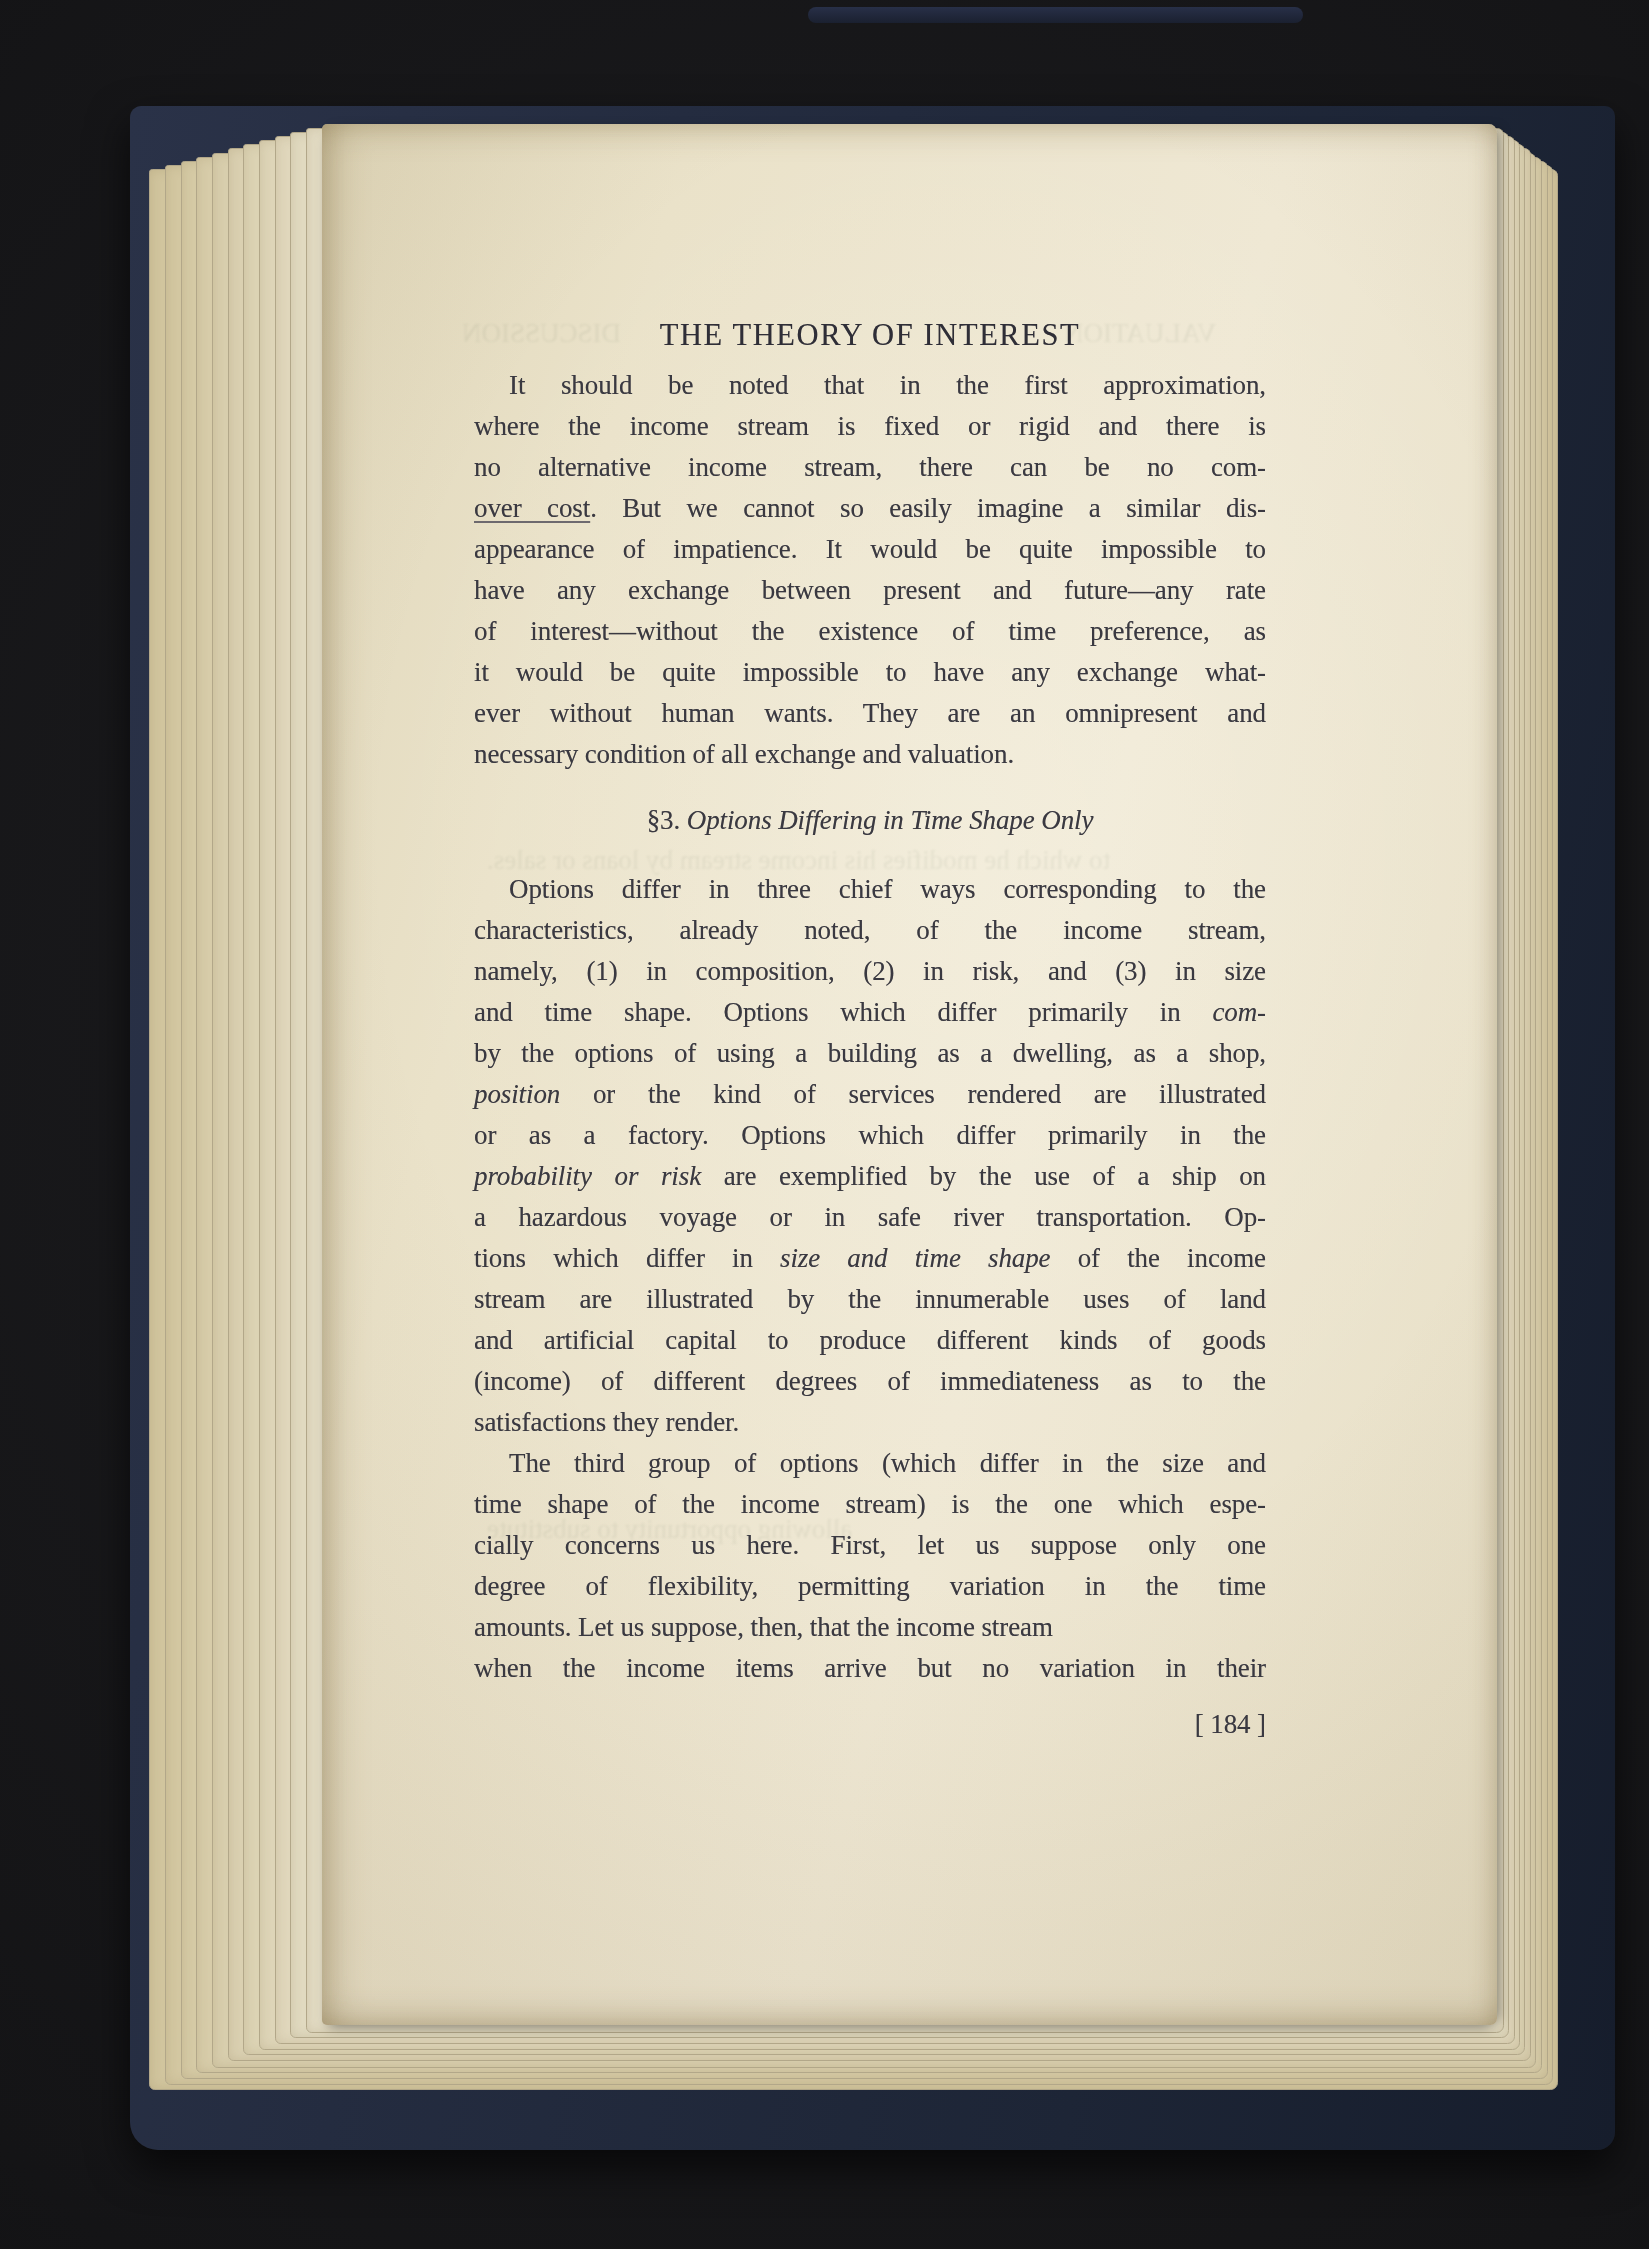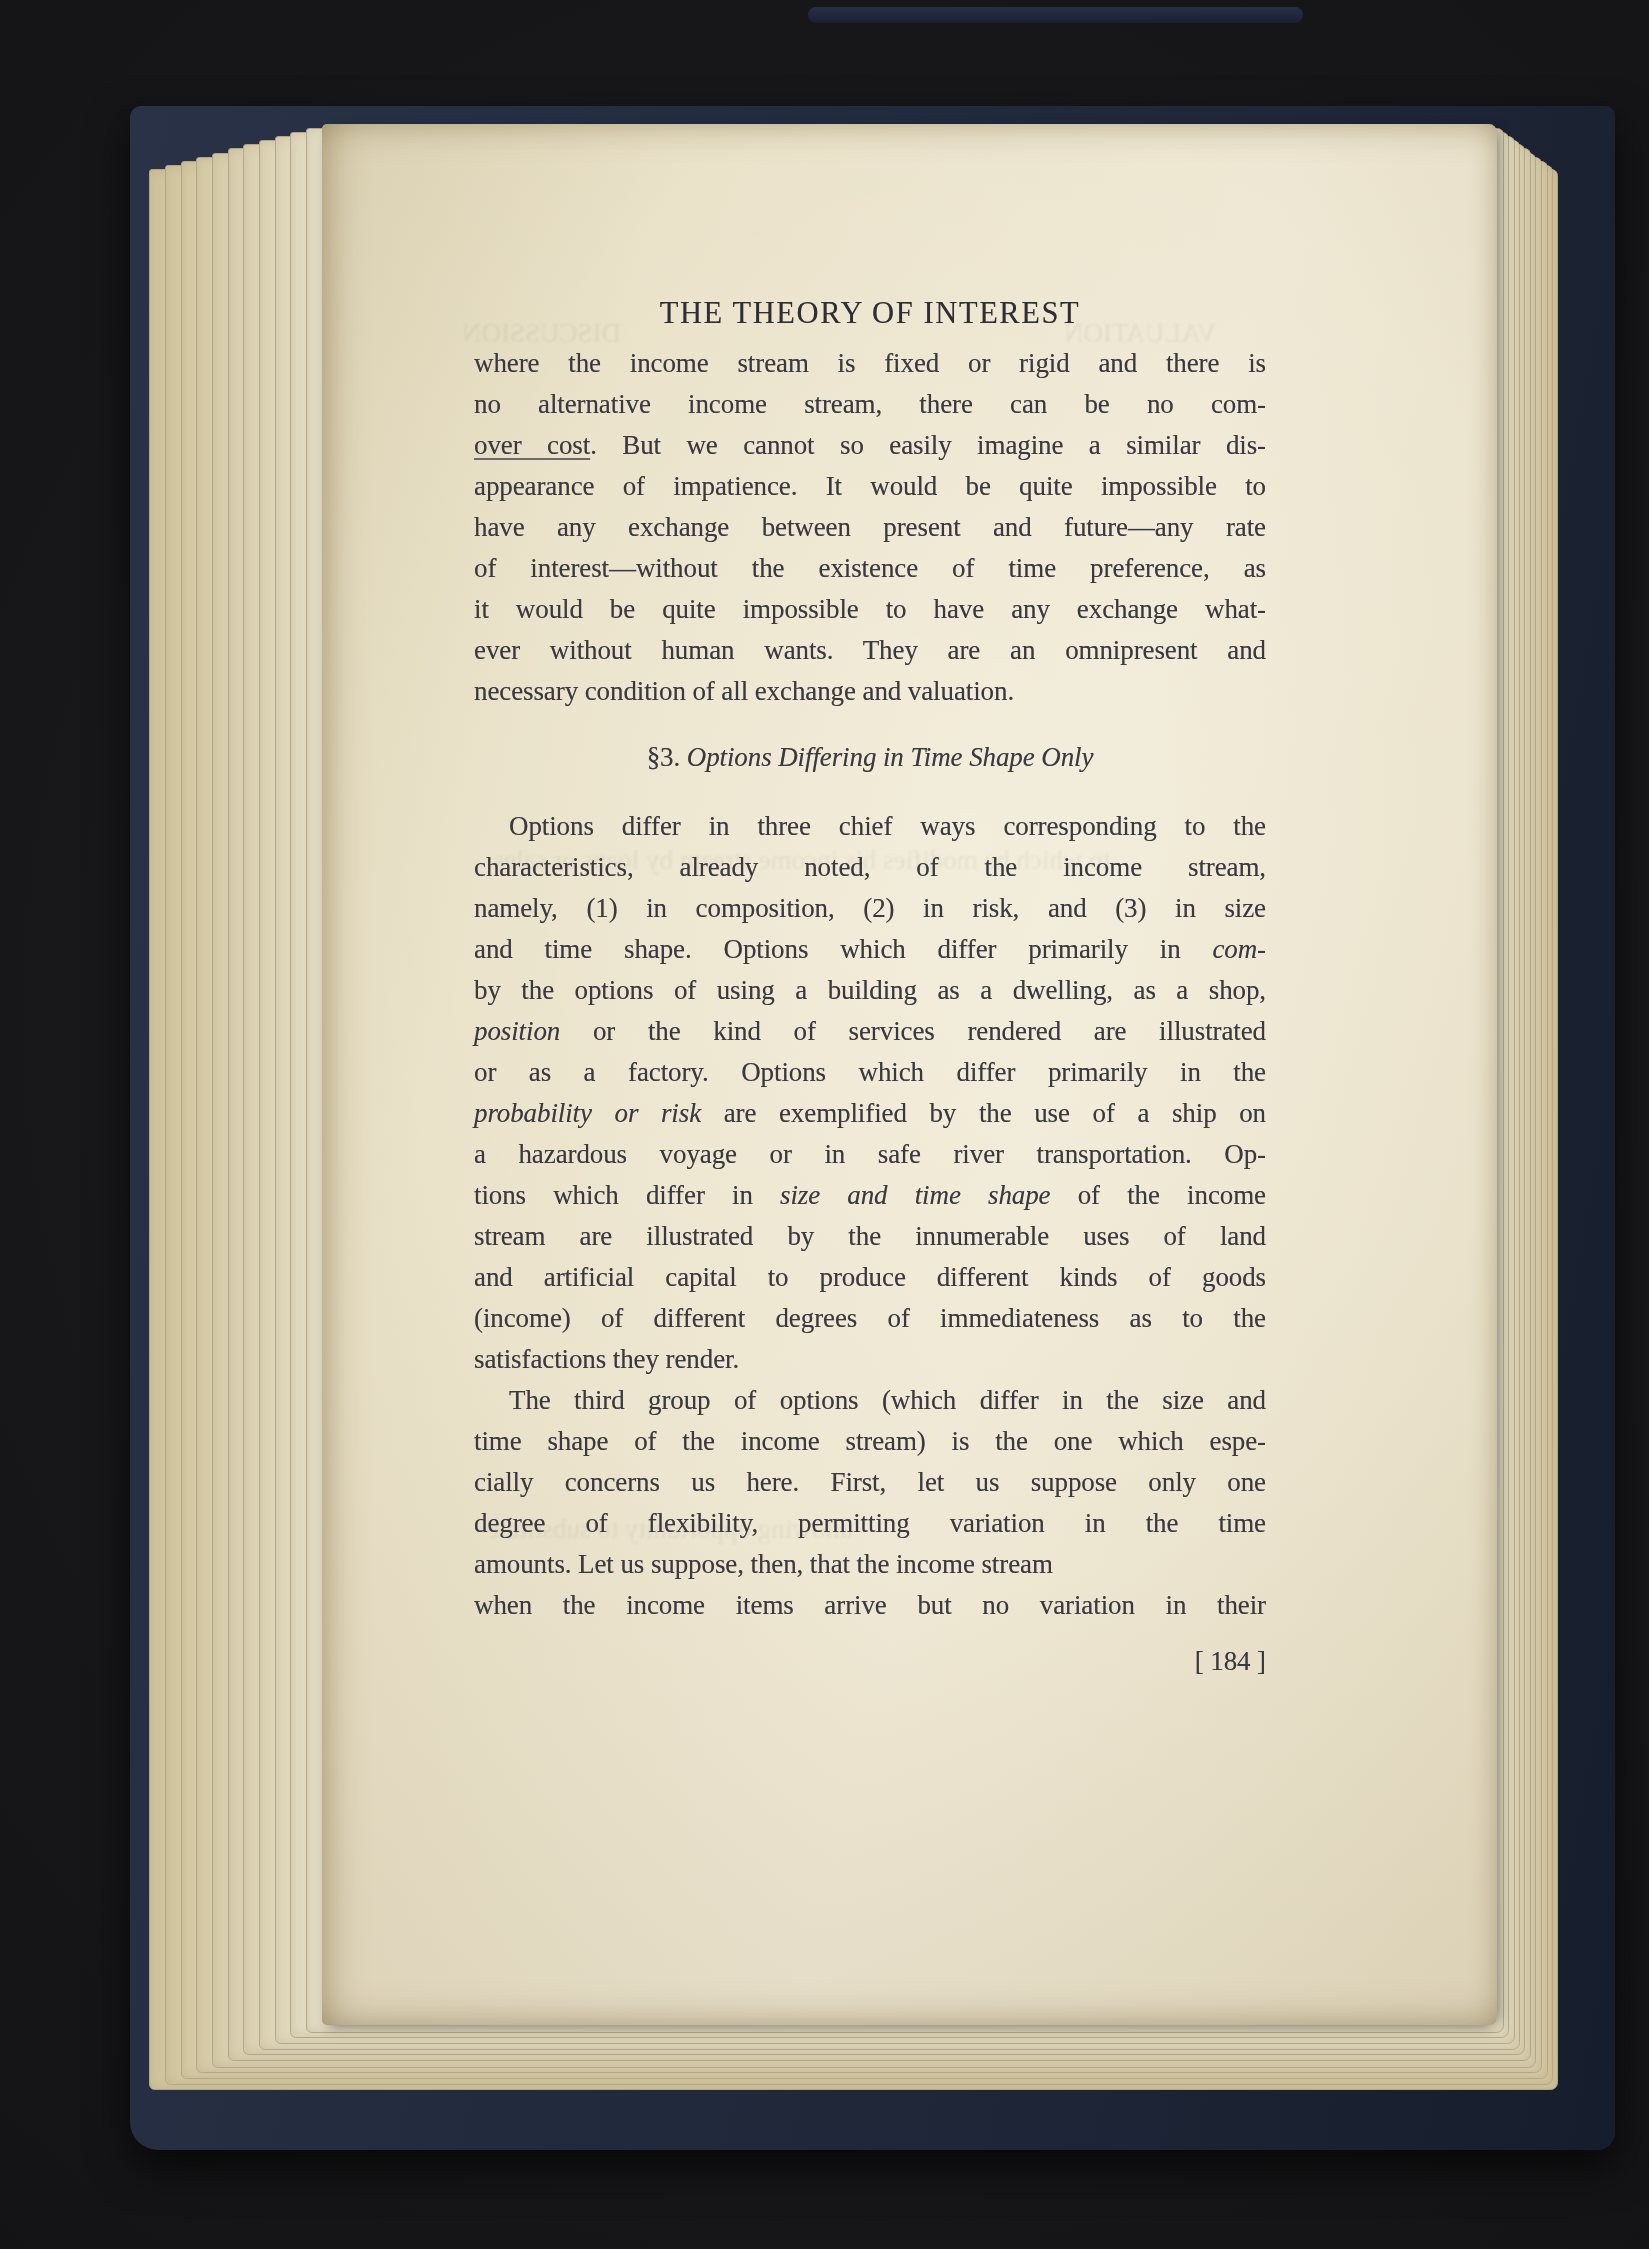--- a/index.html
+++ b/index.html
@@ -37,21 +37,21 @@
       inset 0 -23px 40px -23px rgba(115,95,50,.38),
       6.6px 0 11.5px -5px rgba(0,0,0,.35),
       0 8.2px 13px -6.6px rgba(0,0,0,.35);
   }
   .main-page::after{
     content:"";position:absolute;inset:0;border-radius:inherit;pointer-events:none;
     background:radial-gradient(90% 70% at 55% 38%, rgba(255,253,244,.28) 0%, rgba(255,253,244,0) 55%, rgba(110,85,40,.10) 100%);
   }
   
   .text-block{
-    position:absolute;left:474px;top:292px;width:792px;
+    position:absolute;left:474px;top:314px;width:792px;
     color:#3a3941;font-size:27px;line-height:41px;letter-spacing:-0.1px;
     text-shadow:0 0 0.5px rgba(58,57,65,.45);
   }
   .page-title{
     text-align:center;font-size:30.5px;line-height:43px;letter-spacing:1.6px;
     margin-bottom:8.2px;color:#2f2e37;
   }
   .line{text-align:justify;text-align-last:justify;}
   .line.indent{text-indent:35px;}
   .line.last{text-align-last:left;}
@@ -99,20 +99,21 @@
 
   <div class="ghost" style="left:462px;top:313px;">DISCUSSION</div>
   <div class="ghost" style="left:1064px;top:313px;">VALUATION</div>
   <div class="ghost" style="left:487px;top:840px;">to which he modifies his income stream by loans or sales.</div>
   <div class="ghost" style="left:487px;top:1509px;">allowing opportunity to substitute</div>
 
   <div class="text-block">
     <div class="page-title">THE THEORY OF INTEREST</div>
     <div>
         <div class="paragraph">
+          <div class="line indent">It should be noted that in the first approximation,</div>
           <div class="line">where the income stream is fixed or rigid and there is</div>
           <div class="line">no alternative income stream, there can be no com-</div>
           <div class="line"><span class="u">over cost</span>. But we cannot so easily imagine a similar dis-</div>
           <div class="line">appearance of impatience. It would be quite impossible to</div>
           <div class="line">have any exchange between present and future—any rate</div>
           <div class="line">of interest—without the existence of time preference, as</div>
           <div class="line">it would be quite impossible to have any exchange what-</div>
           <div class="line">ever without human wants. They are an omnipresent and</div>
           <div class="line last">necessary condition of all exchange and valuation.</div>
         </div>

